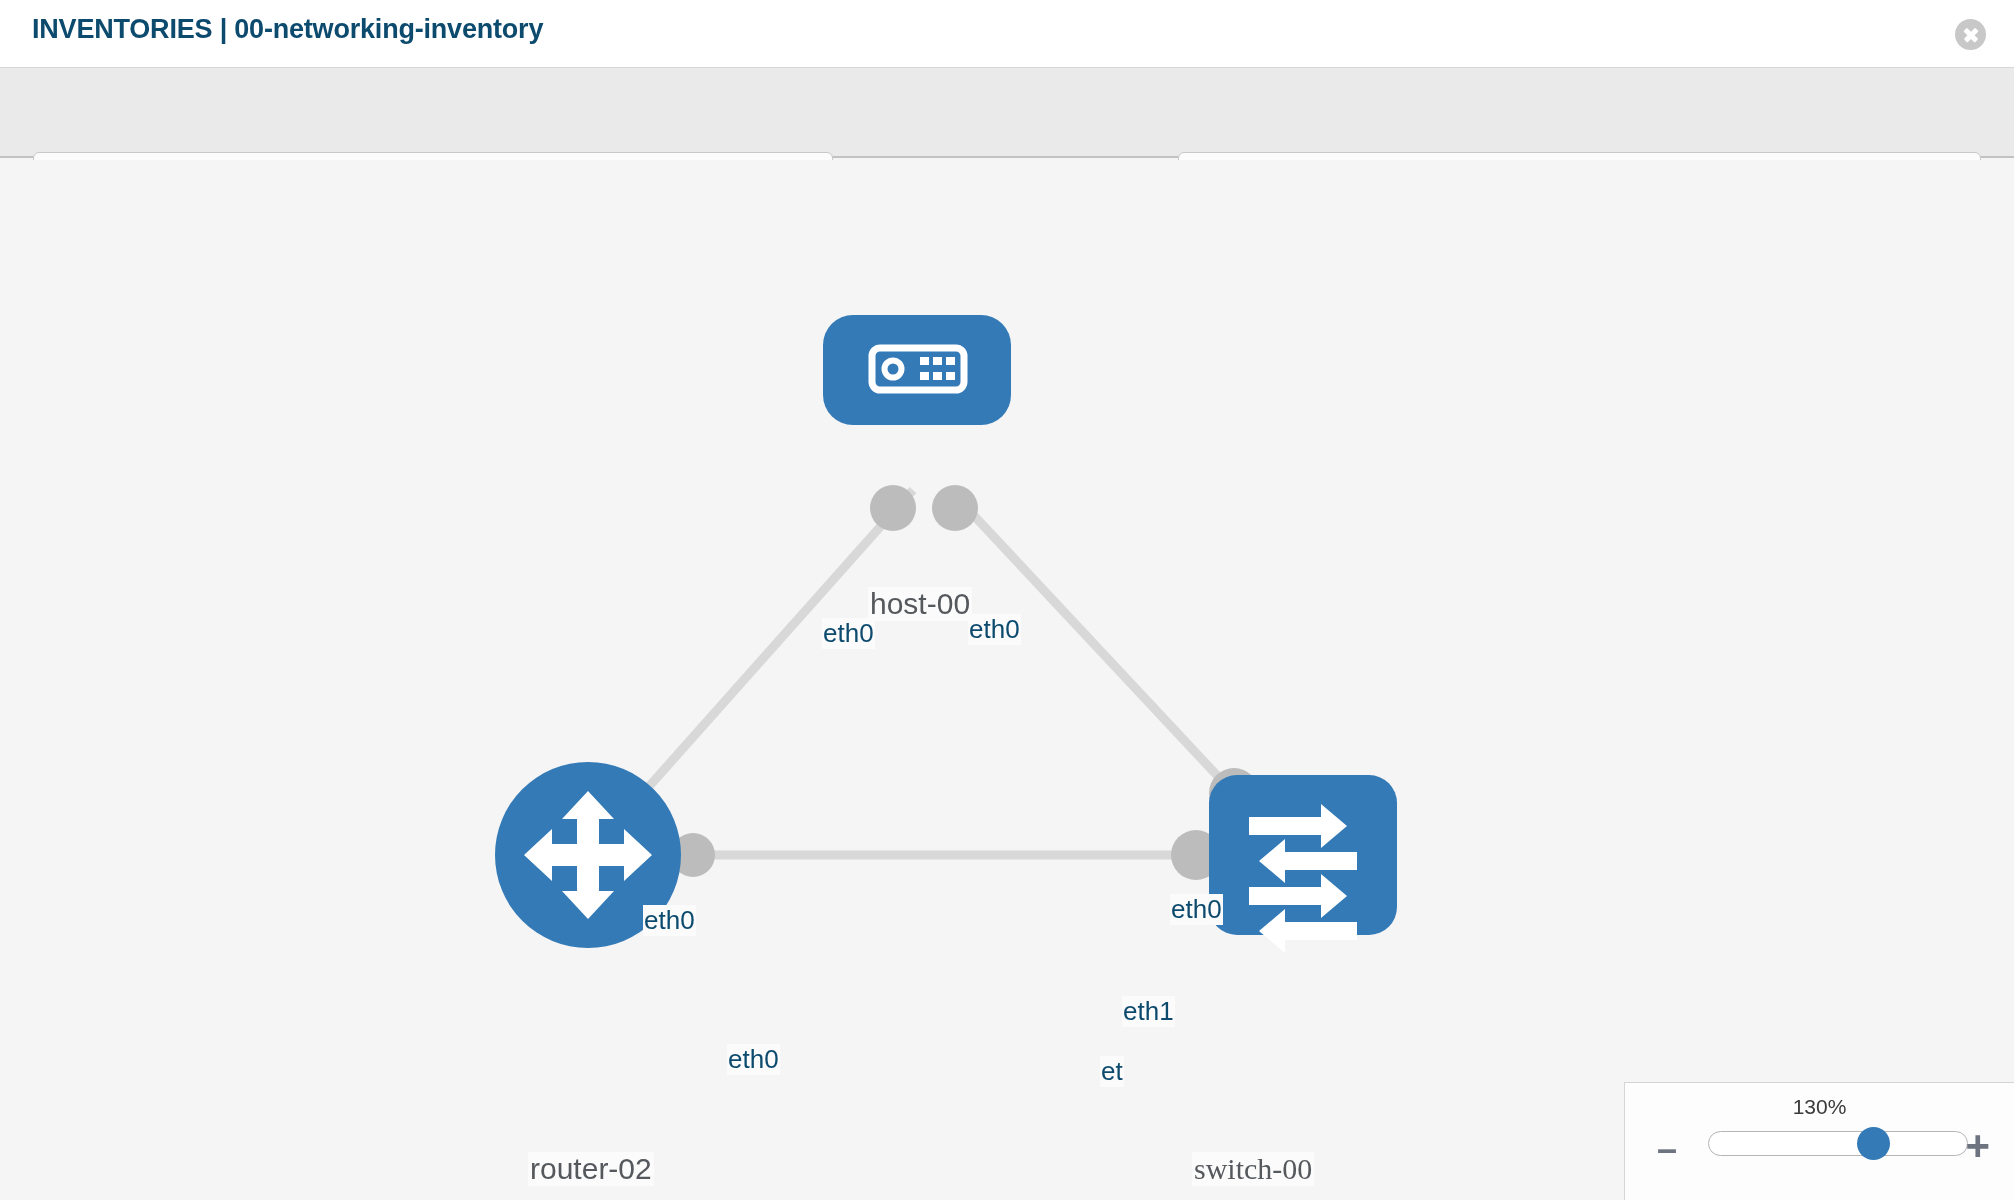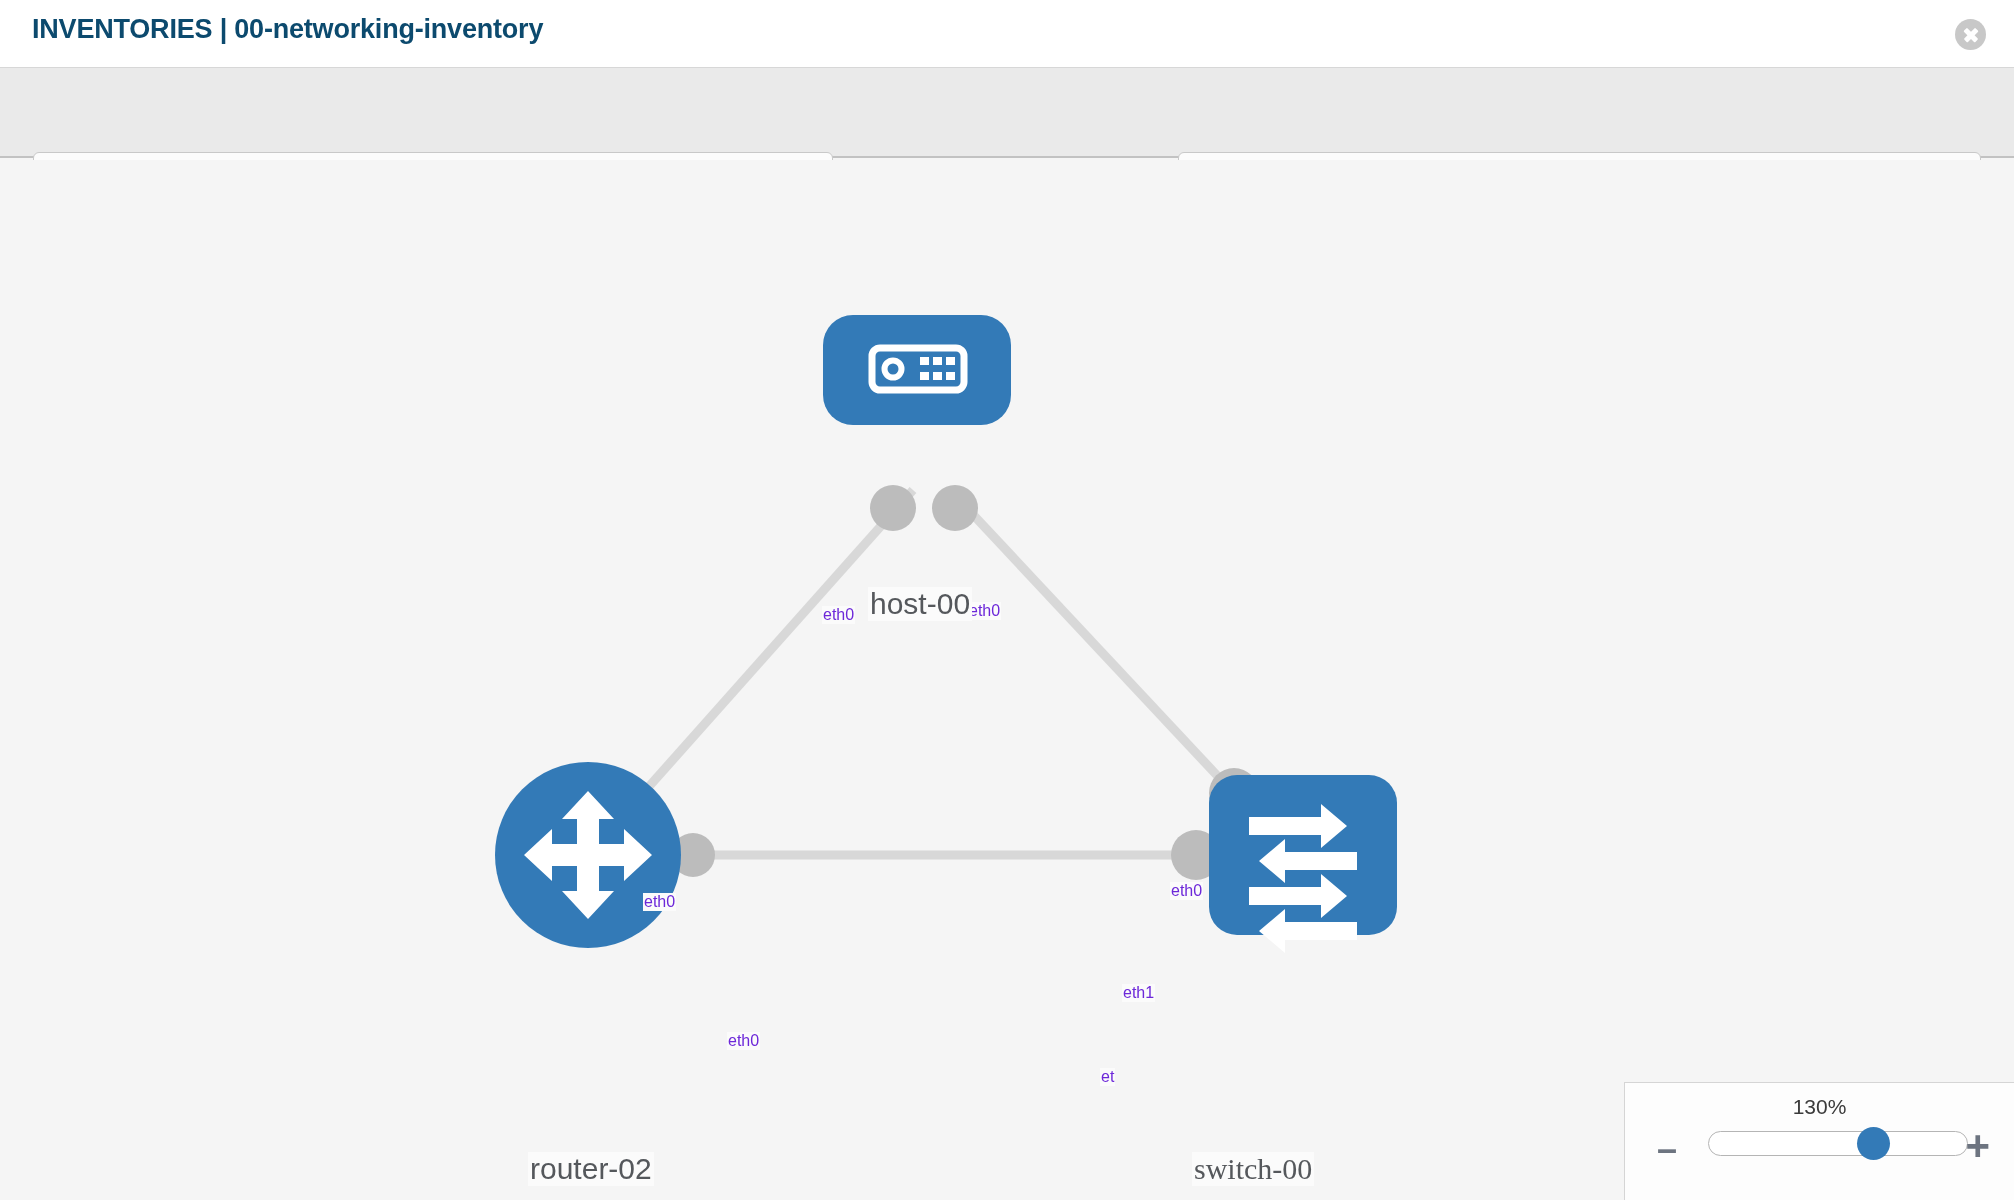--- a/index.html
+++ b/index.html
@@ -105,25 +105,26 @@
   .node-label {
     position: absolute;
     color: #55585c;
     background: #fbfbfb;
     white-space: nowrap;
     padding: 0 2px;
   }
   .node-label.big { font-size: 30px; }
   .iface-label {
     position: absolute;
-    font-size: 16px;
-    color: #6d28d9;
+    font-size: 26px;
+    color: #0c4a6e;
     background: #fbfbfb;
     white-space: nowrap;
     padding: 0 1px;
+    margin-top: 12px;
   }
 
   
   .zoom-panel {
     position: absolute; right: 0; bottom: 0;
     width: 390px; height: 118px;
     background: #fdfdfd;
     border: 1px solid #d5d5d5;
     border-right: none; border-bottom: none;
   }
@@ -248,21 +249,21 @@
           <path d="M1357 762 h-72 v-13 l-26 22 26 22 v-13 h72 z"></path>
         </g>
       </g>
     </svg>
 
     <div class="iface-label" style="left:822px; top:446px;">eth0</div>
     <div class="iface-label" style="left:968px; top:442px;">eth0</div>
     <div class="iface-label" style="left:643px; top:733px;">eth0</div>
     <div class="iface-label" style="left:1170px; top:722px;">eth0</div>
     <div class="iface-label" style="left:727px; top:872px;">eth0</div>
-    <div class="iface-label" style="left:1100px; top:908px;">et</div>
+    <div class="iface-label" style="left:1100px; top:884px;">et</div>
     <div class="iface-label" style="left:1122px; top:824px;">eth1</div>
 
     <div class="node-label big" style="left:868px; top:427px;">host-00</div>
     <div class="node-label big" style="left:528px; top:992px;">router-02</div>
     <div class="node-label big" style="left:1192px; top:992px;font-family:Liberation Serif, serif;">switch-00</div>
   </div>
 
   <div class="zoom-panel">
     <div class="zoom-pct">130%</div>
     <div class="zoom-minus">–</div>

